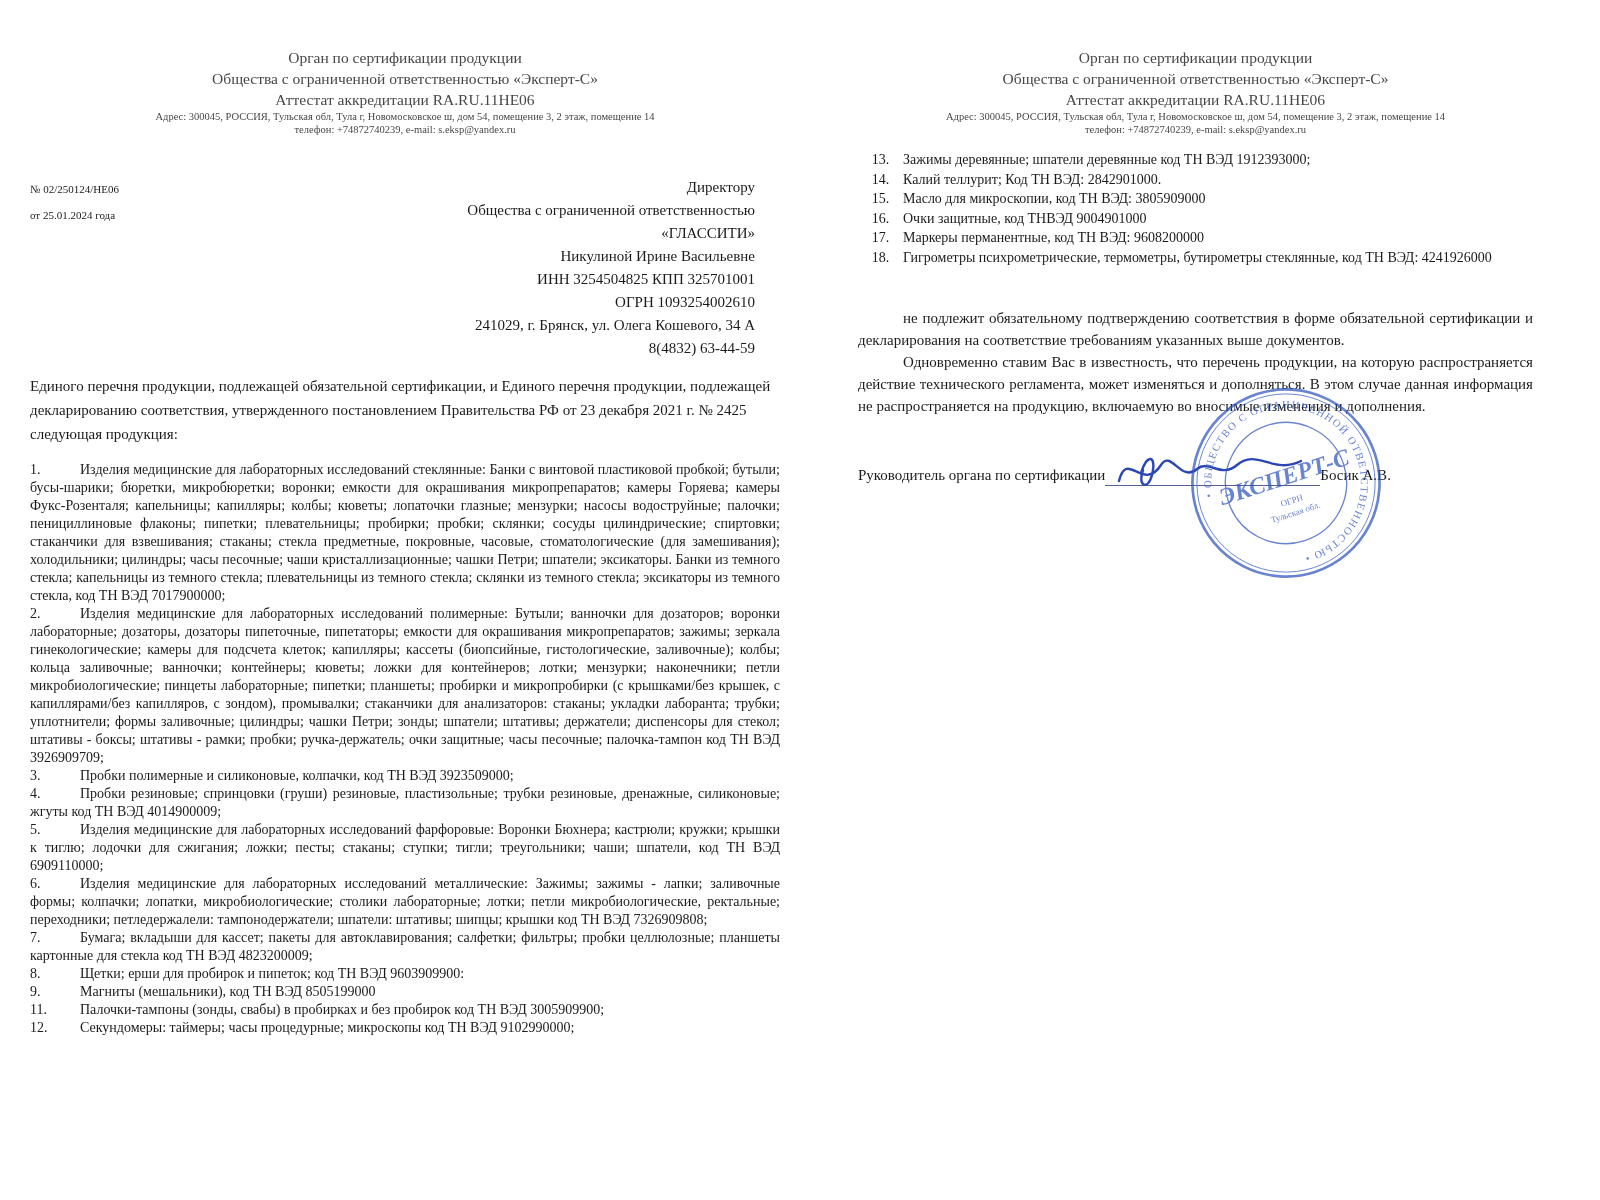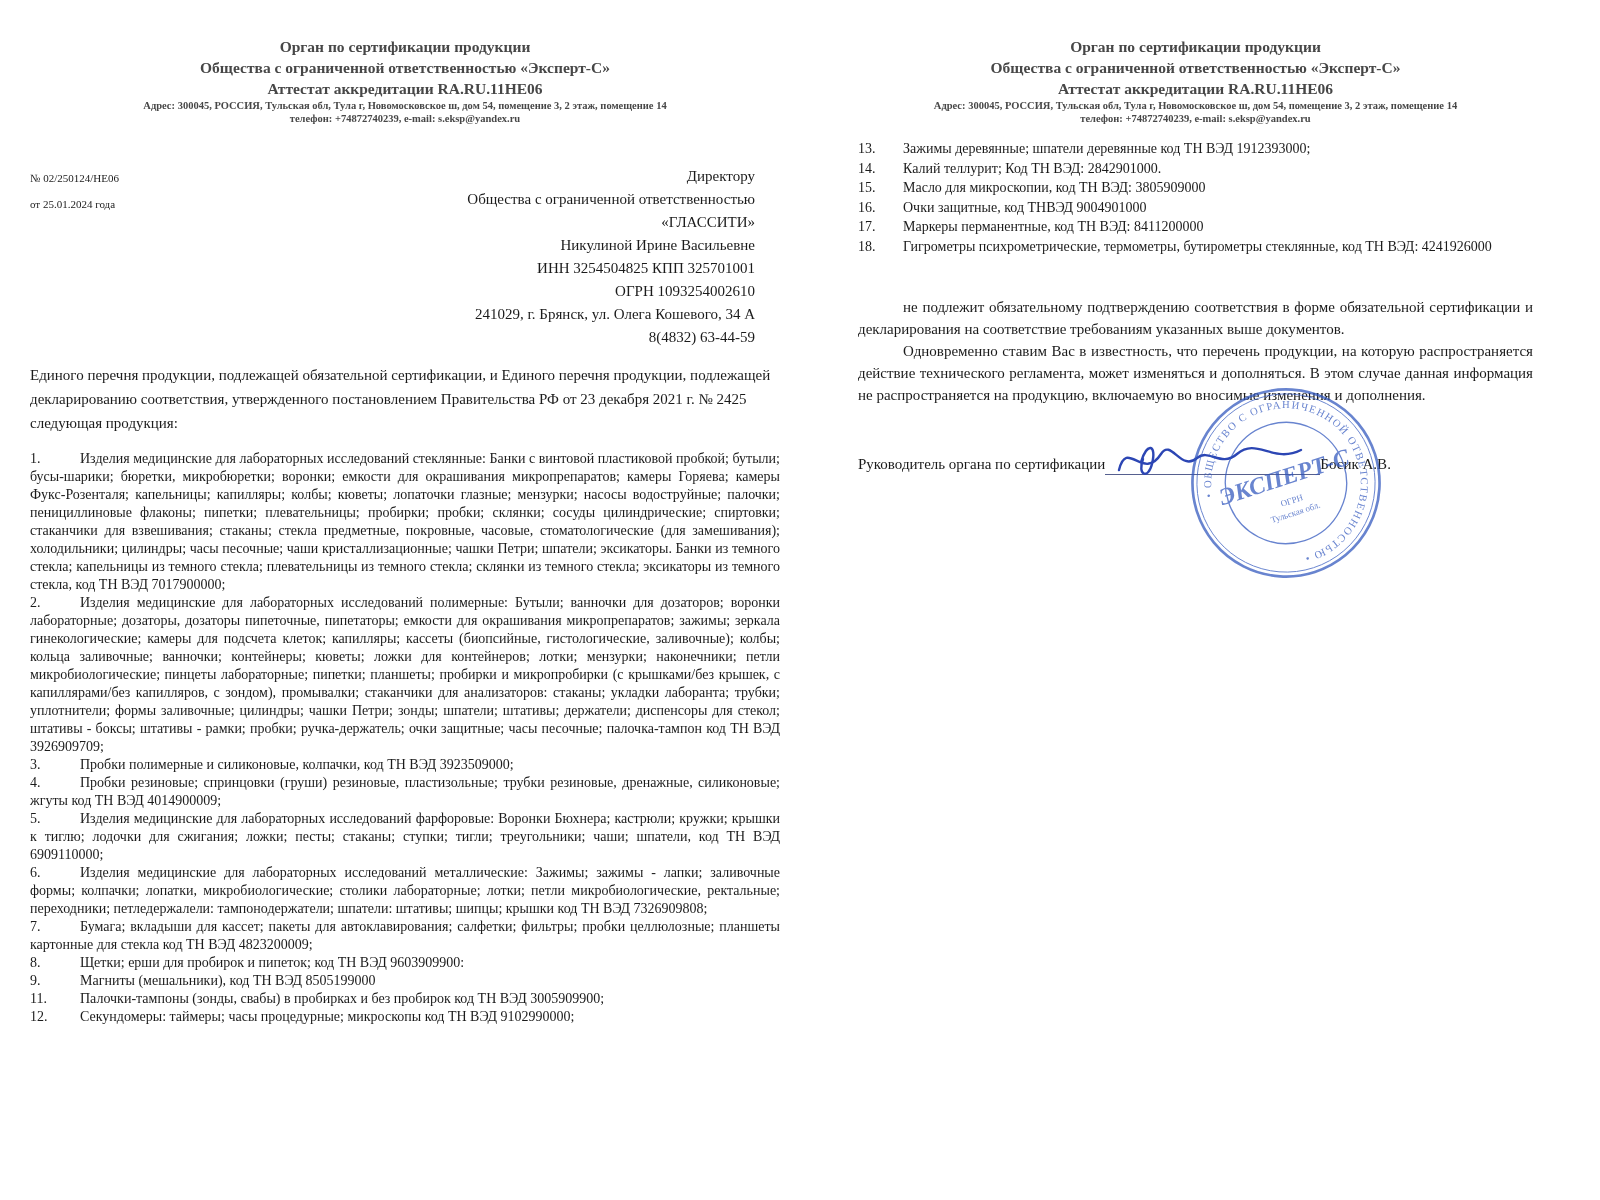--- a/index.html
+++ b/index.html
@@ -5,37 +5,37 @@
   html,body { margin:0; padding:0; }
   body {
     width:1600px; height:1200px; background:#ffffff;
     font-family:"Liberation Serif","DejaVu Serif",serif;
     color:#1b1b1b; position:relative; overflow:hidden;
   }
   .page { position:absolute; top:0; }
   .page-1 { left:30px;  width:750px; }
   .page-2 { left:858px; width:675px; }
 
-  .doc-header { text-align:center; padding-top:36px; color:#474747;font-weight:bold; }
+  .doc-header { text-align:center; padding-top:47px; color:#474747; }
   .h-main  { font-size:15.5px; line-height:21px; }
   .h-small { font-size:10.5px; line-height:13px; }
 
   .ref-row { margin-top:40px; display:flex; justify-content:space-between; }
   .ref-block { font-size:11px; line-height:26px; }
   .recipient { text-align:right; font-size:15px; line-height:23px; margin-right:25px; }
 
   .intro { margin:36px 0 0 0; text-indent:45px; font-size:15px; line-height:21px; }
   .lead  { margin:14px 0 15px 0; font-size:15px; line-height:24px; }
 
   .items { margin-top:8px; font-size:14px; line-height:18px; }
   .item  { text-align:justify; }
   .item .num { display:inline-block; width:50px; }
 
   .items-2 { margin-top:14px; font-size:14px; line-height:19.5px; }
-  .items-2 .num { width:45px; }
+  .items-2 .num { width:45px;text-align:center; }
   .items-2 .item { text-align:left; }
 
   .paras { margin-top:40px; }
   .para  { margin:0; font-size:15px; line-height:22px; text-align:justify; text-indent:45px; }
 
   .sig-row { margin-top:18px; display:flex; justify-content:flex-start; align-items:flex-end; }
   .sig-title { font-size:15px; line-height:21px; }
   .sig-name  { font-size:15px; line-height:21px; }
   .sig-line  { flex:0 0 215px; height:50px; position:relative; border-bottom:1.5px solid #56608f; }
   .sig-line svg { position:absolute; left:0; bottom:-10px; }
@@ -101,21 +101,21 @@
       <div class="h-main">Аттестат аккредитации RA.RU.11НЕ06</div>
       <div class="h-small">Адрес: 300045, РОССИЯ, Тульская обл, Тула г, Новомосковское ш, дом 54, помещение 3, 2 этаж, помещение 14</div>
       <div class="h-small">телефон: +74872740239, e-mail: s.eksp@yandex.ru</div>
     </header>
 
     <div class="items items-2">
       <div class="item"><span class="num">13.</span><span>Зажимы деревянные; шпатели деревянные код ТН ВЭД 1912393000;</span></div>
       <div class="item"><span class="num">14.</span><span>Калий теллурит; Код ТН ВЭД: 2842901000.</span></div>
       <div class="item"><span class="num">15.</span><span>Масло для микроскопии, код ТН ВЭД: 3805909000</span></div>
       <div class="item"><span class="num">16.</span><span>Очки защитные, код ТНВЭД 9004901000</span></div>
-      <div class="item"><span class="num">17.</span><span>Маркеры перманентные, код ТН ВЭД: 8411200000</span></div>
+      <div class="item"><span class="num">17.</span><span>Маркеры перманентные, код ТН ВЭД: 9608200000</span></div>
       <div class="item"><span class="num">18.</span><span>Гигрометры психрометрические, термометры, бутирометры стеклянные, код ТН ВЭД: 4241926000</span></div>
     </div>
 
     <div class="paras">
       <p class="para">не подлежит обязательному подтверждению соответствия в форме обязательной сертификации и декларирования на соответствие требованиям указанных выше документов.</p>
       <p class="para">Одновременно ставим Вас в известность, что перечень продукции, на которую распространяется действие технического регламента, может изменяться и дополняться. В этом случае данная информация не распространяется на продукцию, включаемую во вносимые изменения и дополнения.</p>
     </div>
 
     <div class="sig-row">
       <div class="sig-title">Руководитель органа по сертификации</div>

